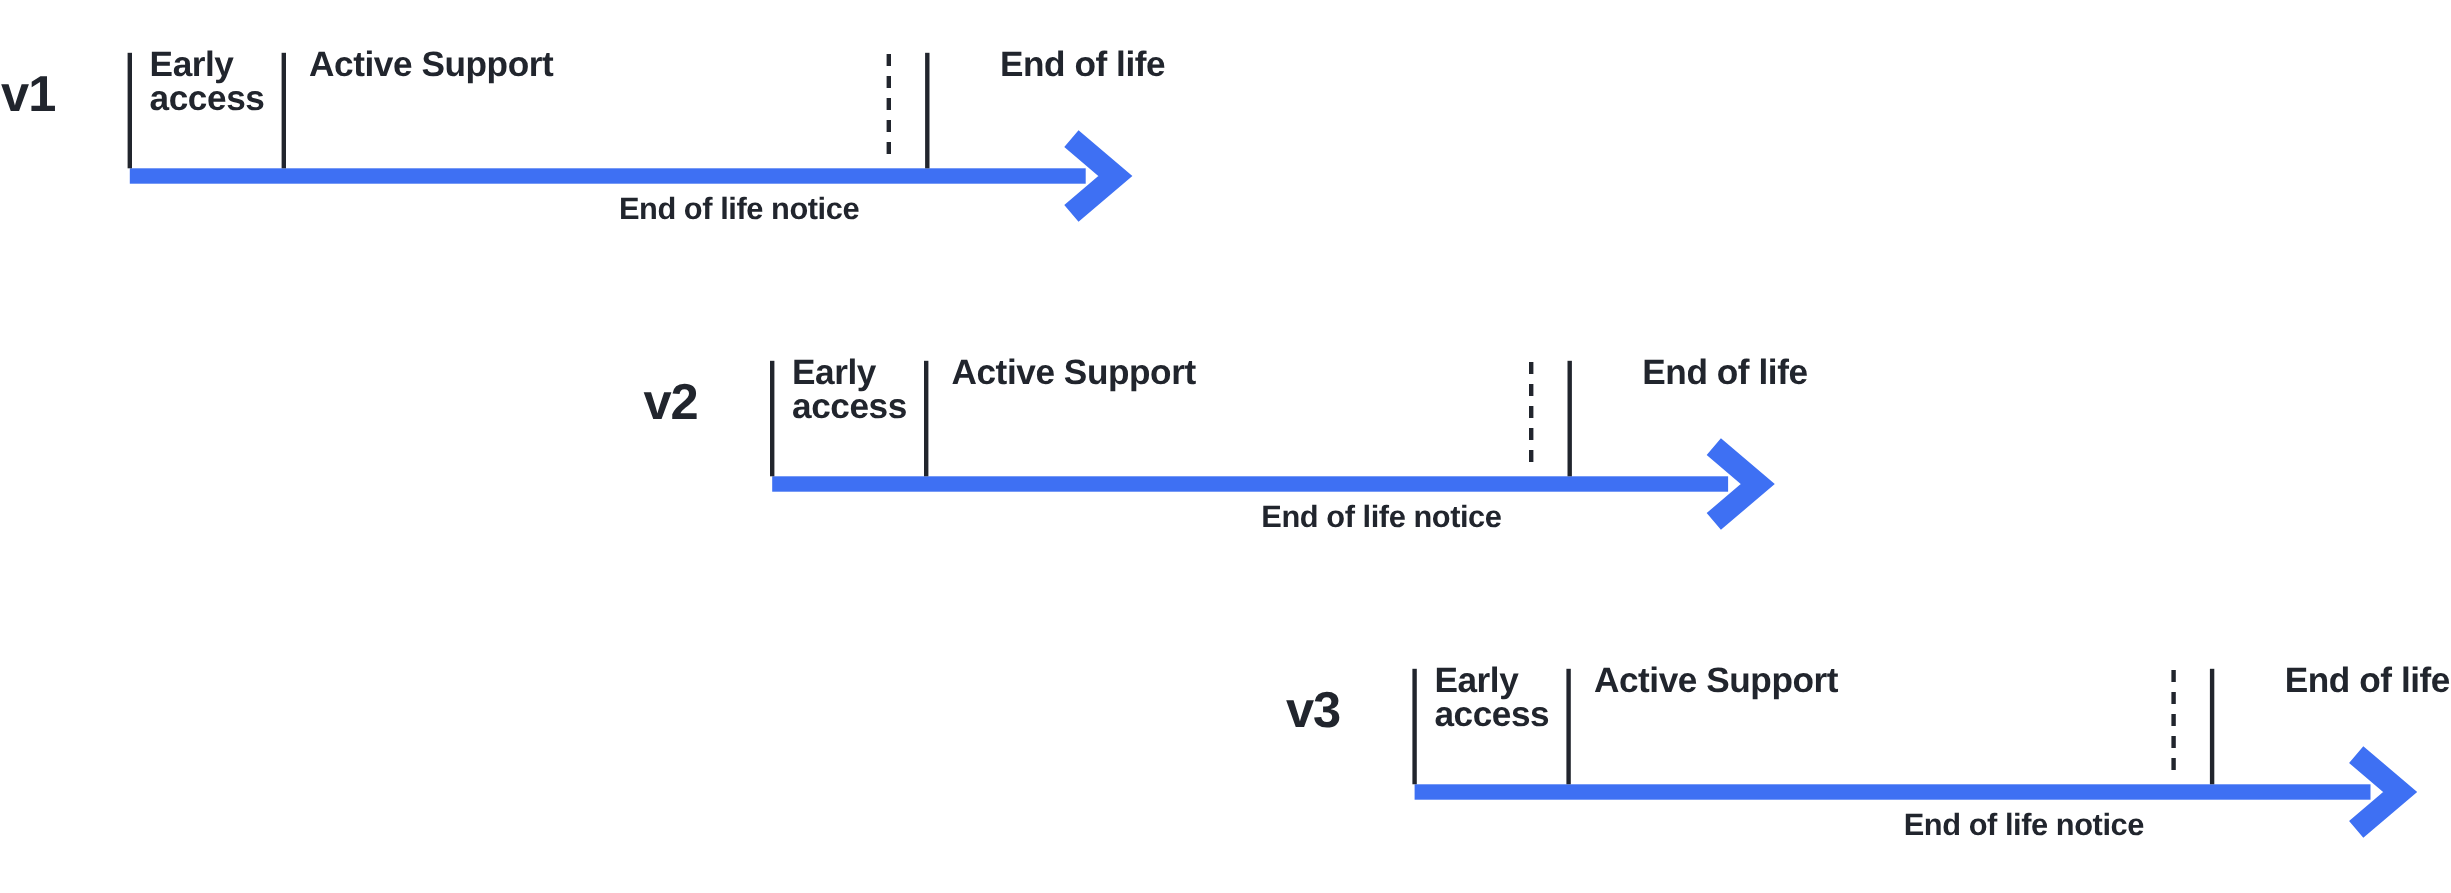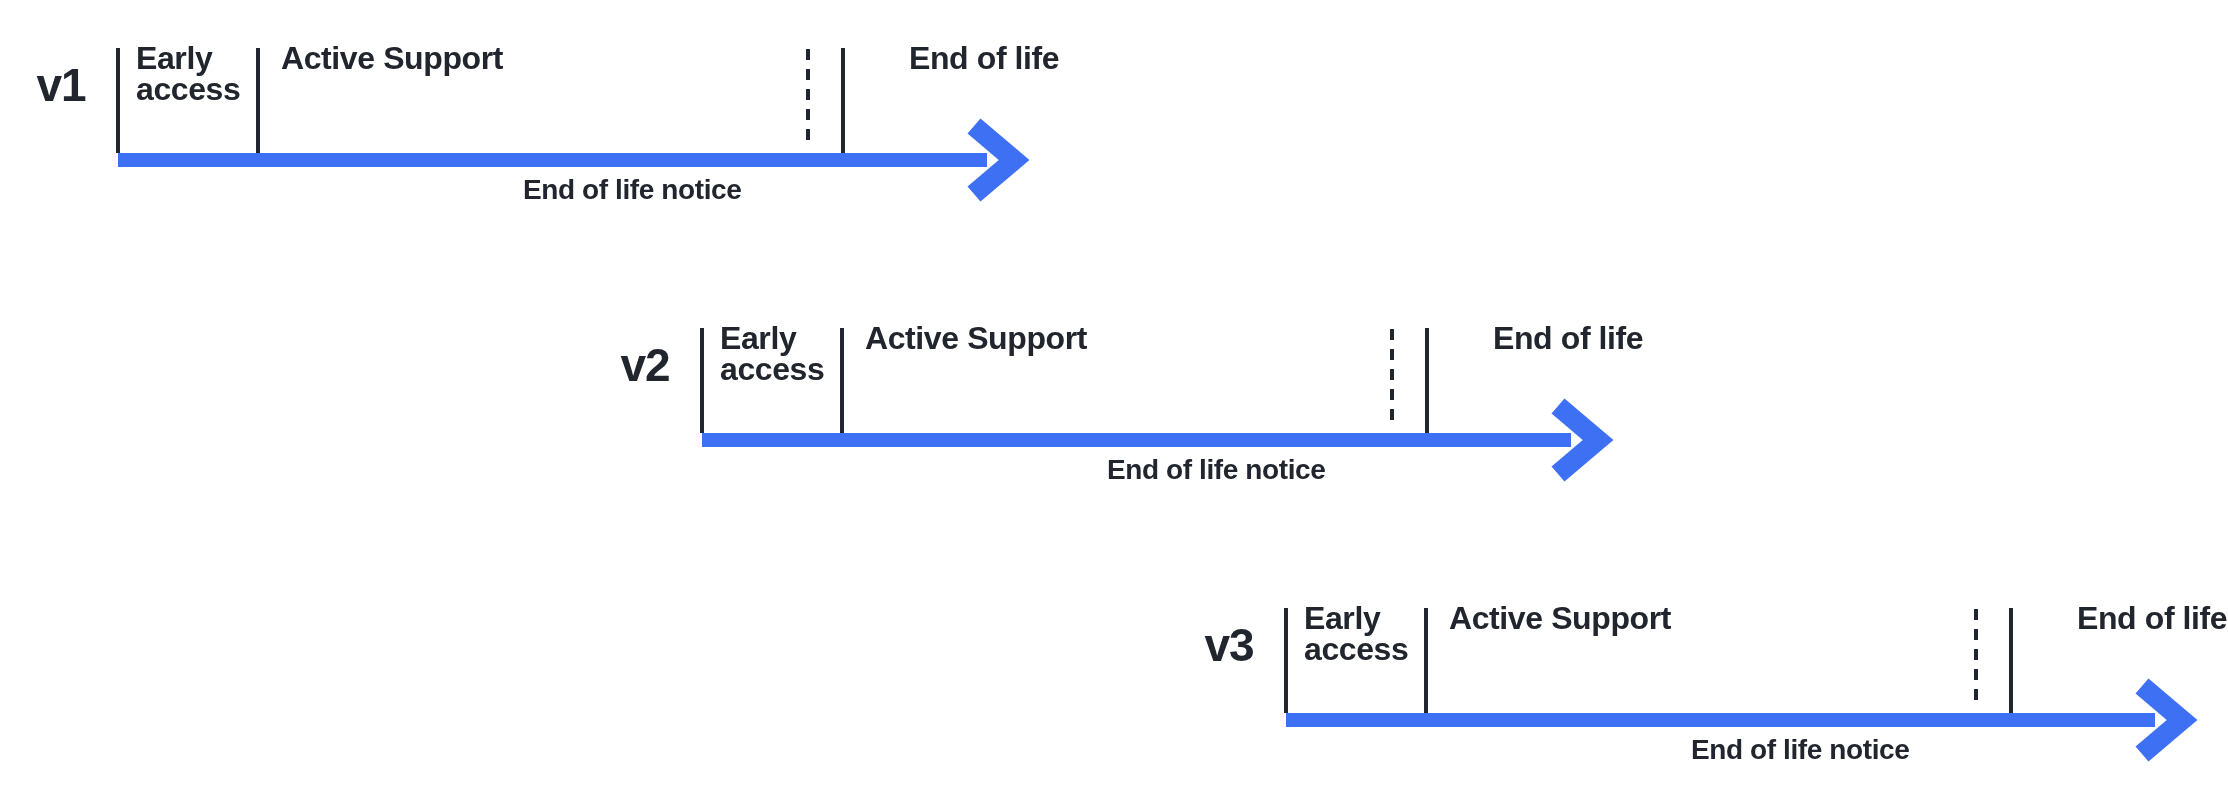--- a/index.html
+++ b/index.html
@@ -26,44 +26,44 @@
     position: absolute;
     left: -5px;
     top: 0;
     overflow: visible;
   }
   .version-label {
     position: absolute;
     left: -117px;
     top: 12px;
     width: 120px;
-    text-align: center;
     font-size: 46px;
     line-height: 50px;
     font-weight: bold;
     letter-spacing: -1px;
     white-space: nowrap;
   }
   .phase-label {
     position: absolute;
     top: -5px;
     font-size: 32px;
     line-height: 31px;
     font-weight: bold;
     letter-spacing: -0.4px;
     white-space: pre-line;
   }
   .label-early   { left: 18px; }
   .label-active  { left: 163px; white-space: nowrap; }
   .label-eol     { left: 743px; white-space: nowrap; margin-left: 48px; }
   .label-notice {
     position: absolute;
-    left: 405px;
+    left: 363px;
     top: 126px;
     width: 300px;
+    text-align: right;
     font-size: 28px;
     line-height: 31px;
     font-weight: bold;
     letter-spacing: -0.4px;
     white-space: nowrap;
   }
   .tick        { stroke: #21252d; stroke-width: 4; }
   .tick-dashed { stroke: #21252d; stroke-width: 4; stroke-dasharray: 11 9; }
   .arrow-shaft { fill: #3e70f3; }
   .arrow-head  { stroke: #3e70f3; stroke-width: 20; fill: none; stroke-linejoin: miter; stroke-linecap: butt; }

